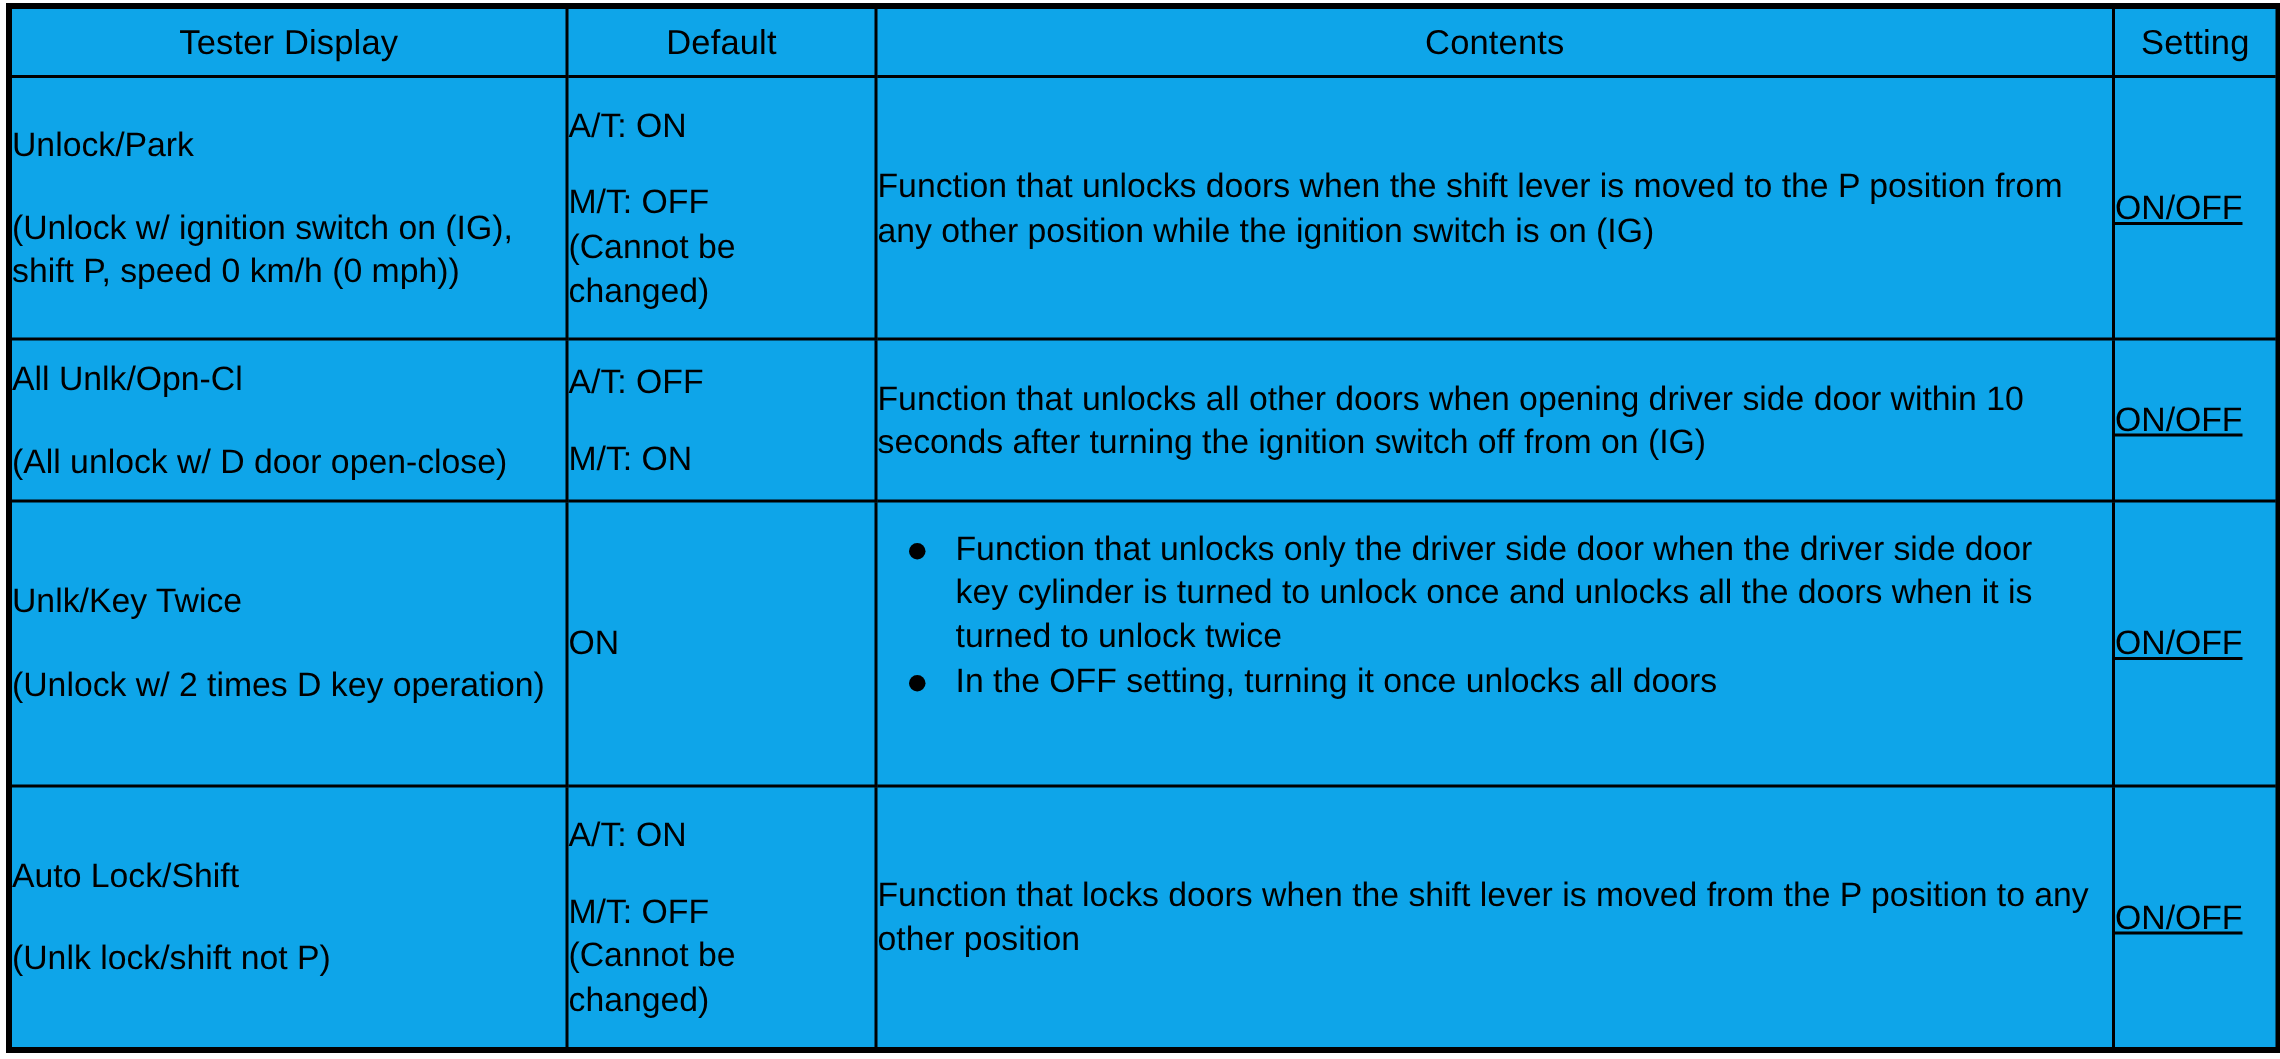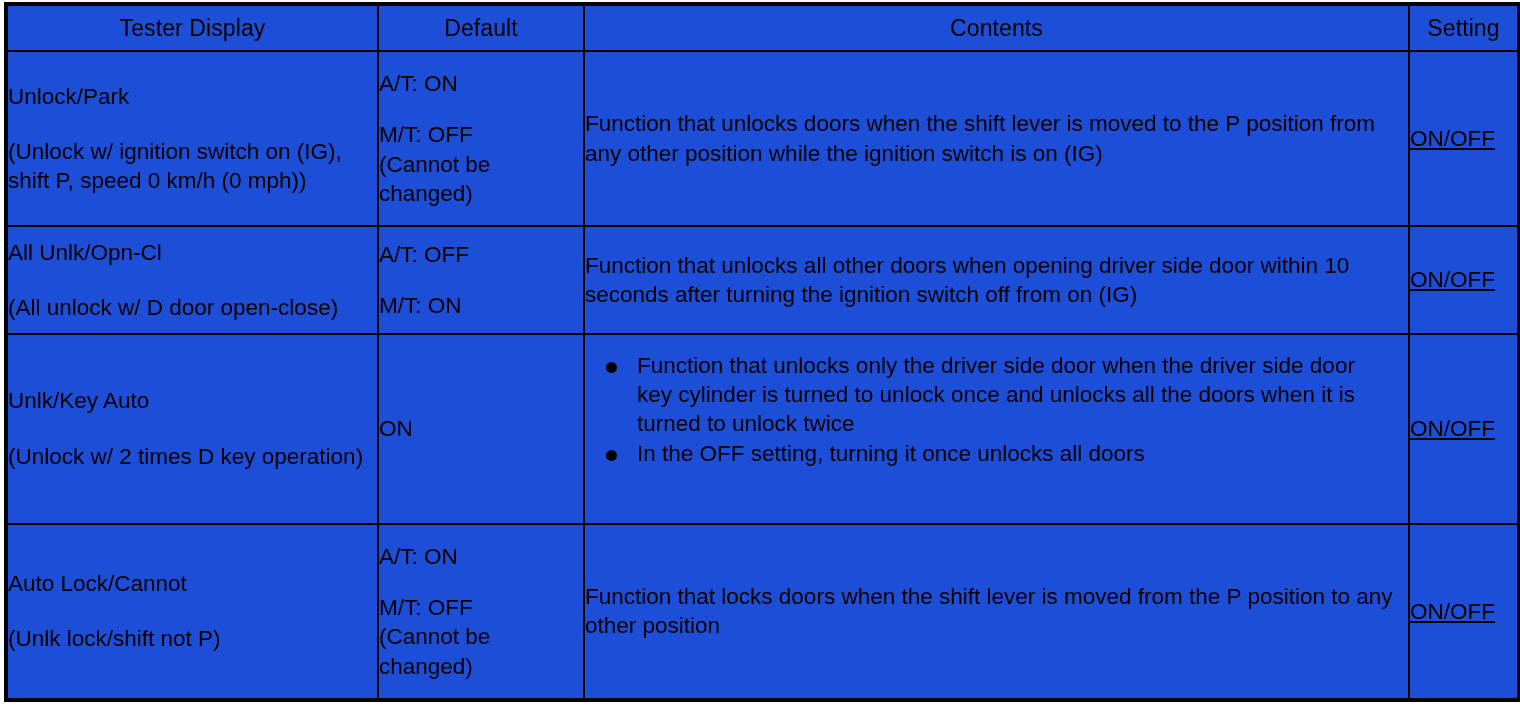--- a/index.html
+++ b/index.html
@@ -21,21 +21,21 @@
     box-sizing: border-box;
     padding: 2px 3px 4px 4px;
   }
 
   table.spec-table {
     width: 100%;
     height: 100%;
     border-collapse: collapse;
     table-layout: fixed;
     border: 4px solid #000;
-    background: #1d4ed8;
+    background: #0ea5e9;
   }
 
   table.spec-table th,
   table.spec-table td {
     border: 2px solid #000;
     padding: 0;
     vertical-align: middle;
     font-weight: normal;
   }
 
@@ -164,21 +164,21 @@
           <span class="title-line">A/T: OFF</span>
           <span class="gap-sm"></span>
           <span class="sub-line">M/T: ON</span>
         </td>
         <td class="contents">Function that unlocks all other doors when opening driver side door within 10 seconds after turning the ignition switch off from on (IG)</td>
         <td class="setting">ON/OFF</td>
       </tr>
 
       <tr>
         <td class="tester">
-          <span class="title-line">Unlk/Key Auto</span>
+          <span class="title-line">Unlk/Key Twice</span>
           <span class="gap"></span>
           <span class="sub-line">(Unlock w/ 2 times D key operation)</span>
         </td>
         <td class="default vcenter">ON</td>
         <td class="contents vtop">
           <ul class="bullets">
             <li>
               <span class="dot"></span>
               <span>Function that unlocks only the driver side door when the driver side door key cylinder is turned to unlock once and unlocks all the doors when it is turned to unlock twice</span>
             </li>
@@ -186,21 +186,21 @@
               <span class="dot"></span>
               <span>In the OFF setting, turning it once unlocks all doors</span>
             </li>
           </ul>
         </td>
         <td class="setting">ON/OFF</td>
       </tr>
 
       <tr>
         <td class="tester vcenter">
-          <span class="title-line">Auto Lock/Cannot</span>
+          <span class="title-line">Auto Lock/Shift</span>
           <span class="gap"></span>
           <span class="sub-line">(Unlk lock/shift not P)</span>
         </td>
         <td class="default">
           <span class="title-line">A/T: ON</span>
           <span class="gap-sm"></span>
           <span class="sub-line">M/T: OFF</span>
           <span class="sub-line">(Cannot be changed)</span>
         </td>
         <td class="contents">Function that locks doors when the shift lever is moved from the P position to any other position</td>

